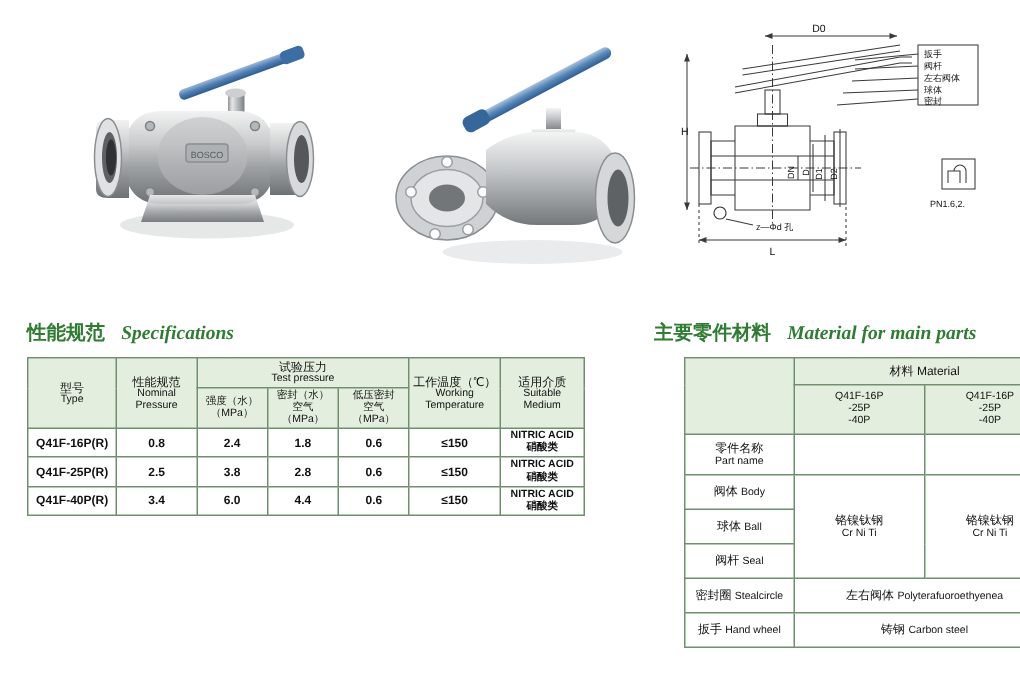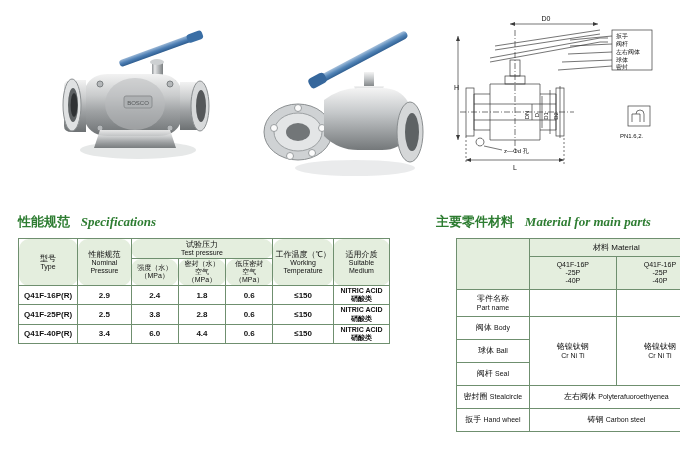--- a/index.html
+++ b/index.html
@@ -52,21 +52,21 @@
     text-align:center;
     vertical-align:middle;
     padding:1px 2px;
     font-weight:normal;
     line-height:1.15;
   }
   .hdr{background:#e4eede;font-weight:normal;}
   #spec-table{left:18px;top:238px;width:372px;}
   #mat-table{left:418px;top:238px;width:248px;margin-left:38px;}
 
-  #spec-table td,#spec-table th{height:15px;border-radius:10px;}
+  #spec-table td,#spec-table th{height:15px;}
   .rowtall td{height:30px;font-weight:bold;}
   .sub{font-size:7px;}
   .cnlabel{font-size:8px;}
   .enlabel{font-size:7px;}
 
   #mat-table td{height:20px;}
 
   
   .lbl{font-size:6px;fill:#111;font-family:"Liberation Sans",sans-serif;}
   .lbl7{font-size:7px;fill:#111;font-family:"Liberation Sans",sans-serif;}
@@ -310,21 +310,21 @@
       <div class="sub">空气（MPa）</div>
     </th>
     <th class="hdr" style="width:46px">
       <div class="sub">低压密封</div>
       <div class="sub">空气（MPa）</div>
     </th>
   </tr>
 
   <tr class="rowtall">
     <td>Q41F-16P(R)</td>
-    <td>2.9</td>
+    <td>0.8</td>
     <td>2.4</td>
     <td>1.8</td>
     <td>0.6</td>
     <td>≤150</td>
     <td>
       <div class="sub">NITRIC ACID</div>
       <div class="sub">硝酸类</div>
     </td>
   </tr>
   <tr class="rowtall">

